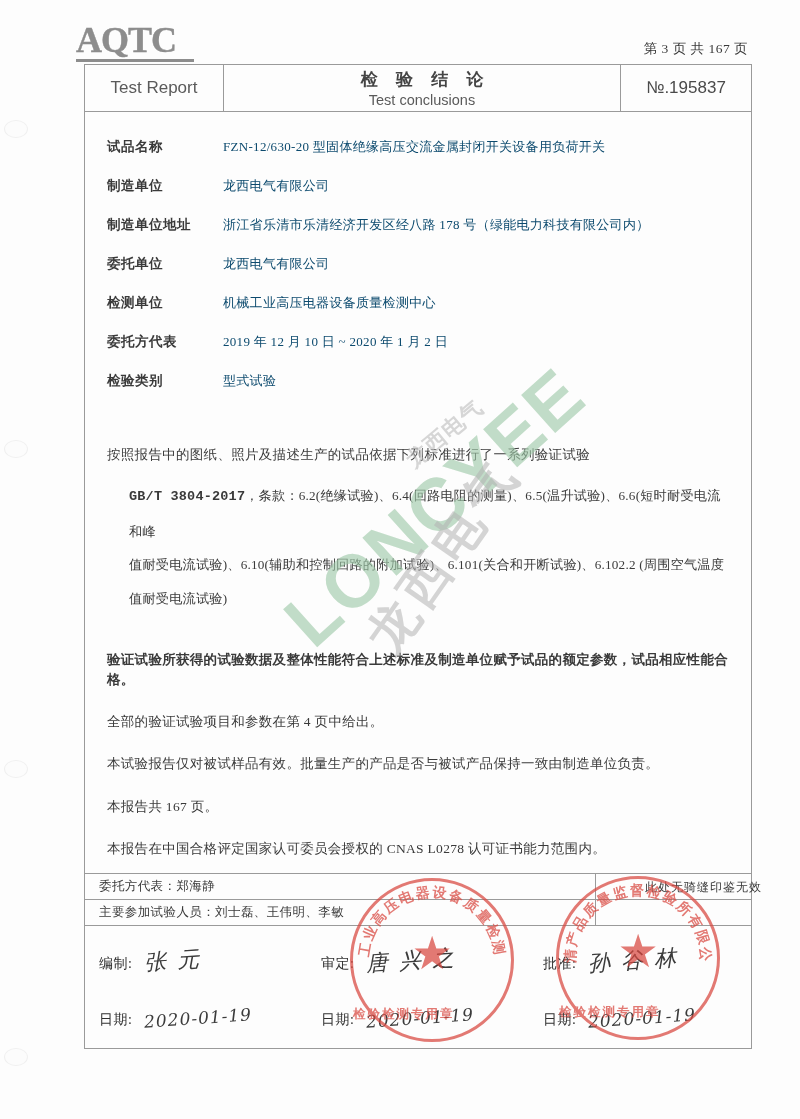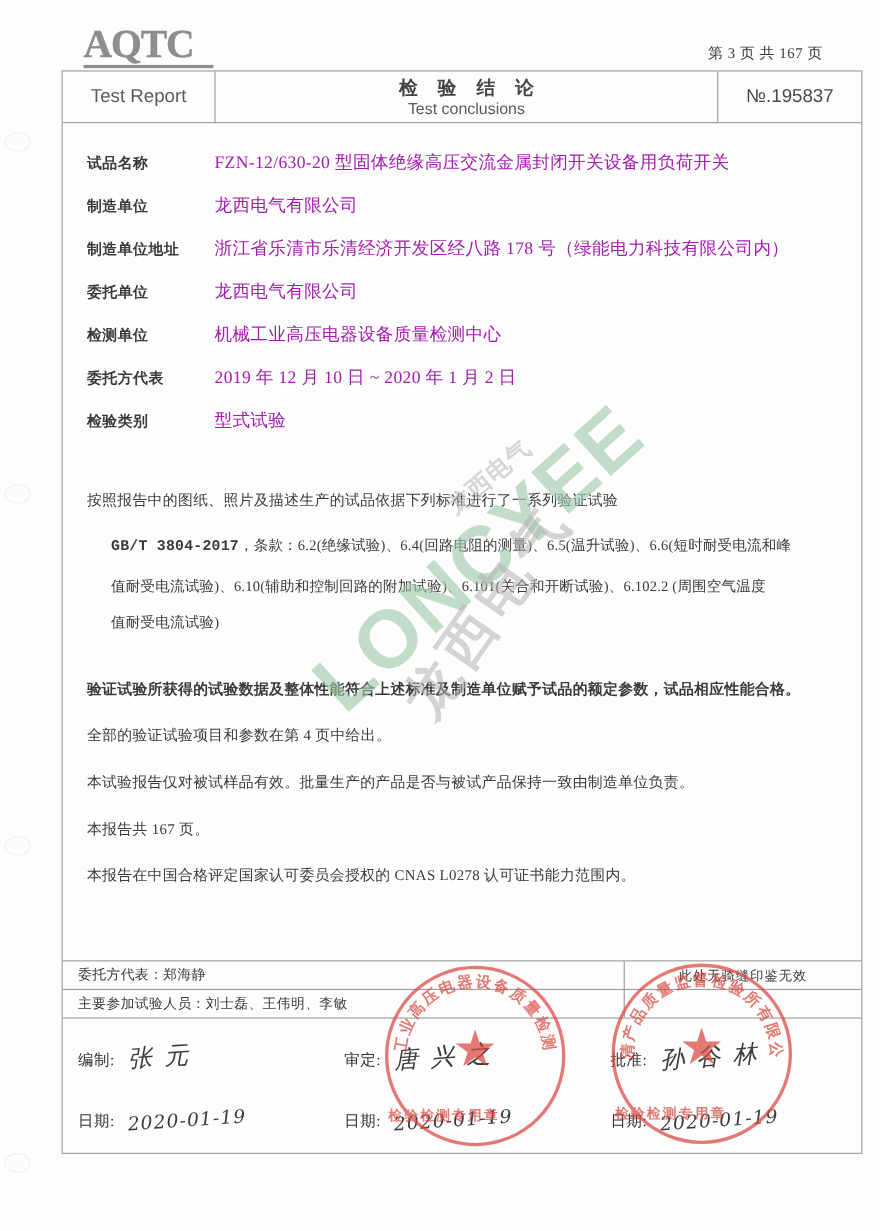--- a/index.html
+++ b/index.html
@@ -38,22 +38,22 @@
     display:block;width:118px;height:3px;background:#8d8d8d;margin-top:1px;
   }
   .pageno{
     position:absolute;right:52px;top:40px;
     font-size:13.5px;color:#3a3a3a;
     letter-spacing:.5px;
   }
 
   
   .frame{
-    position:absolute;left:56px;top:64px;
-    width:728px;height:985px;
+    position:absolute;left:84px;top:64px;
+    width:668px;height:985px;
     border:1.3px solid #9a9a9a;
     box-sizing:border-box;
   }
   .hdrow{
     display:flex;height:46px;
     border-bottom:1.3px solid #9a9a9a;
   }
   .hd-left{
     width:138px;border-right:1.3px solid #9a9a9a;
     display:flex;align-items:center;justify-content:center;
@@ -84,21 +84,21 @@
     display:flex;align-items:baseline;
     margin:0 0 0 0;
     padding:0 22px 0 22px;
     height:39px;
   }
   .fld .lbl{
     width:116px;flex:none;
     font-size:13.5px;font-weight:bold;color:#3a3a3a;letter-spacing:.5px;
   }
   .fld .val{
-    font-size:16px;color:#a21caf;letter-spacing:.3px;
+    font-size:13px;color:#0c4a6e;letter-spacing:.3px;
   }
   .para{
     padding:0 22px;
     font-size:13.5px;color:#3a3a3a;
     line-height:1.5;
     letter-spacing:.3px;
   }
   .std-block{
     padding:0 22px 0 44px;
     font-size:13.2px;color:#3a3a3a;

